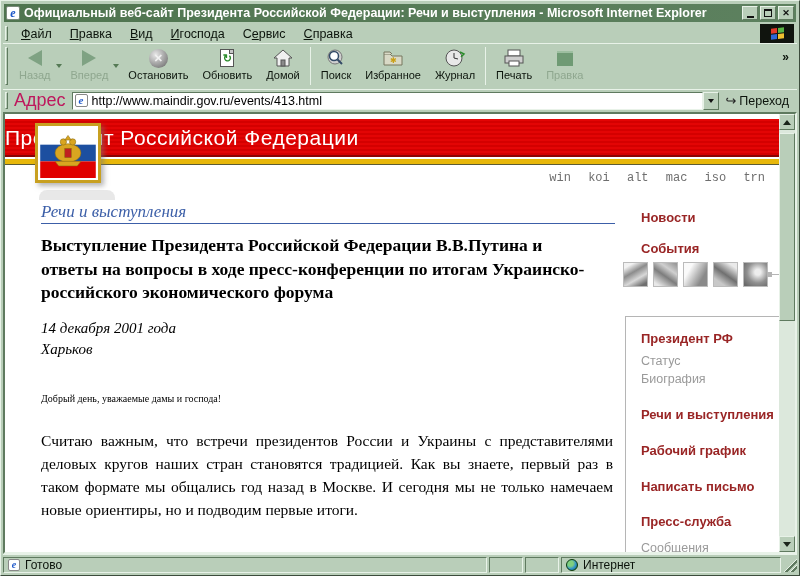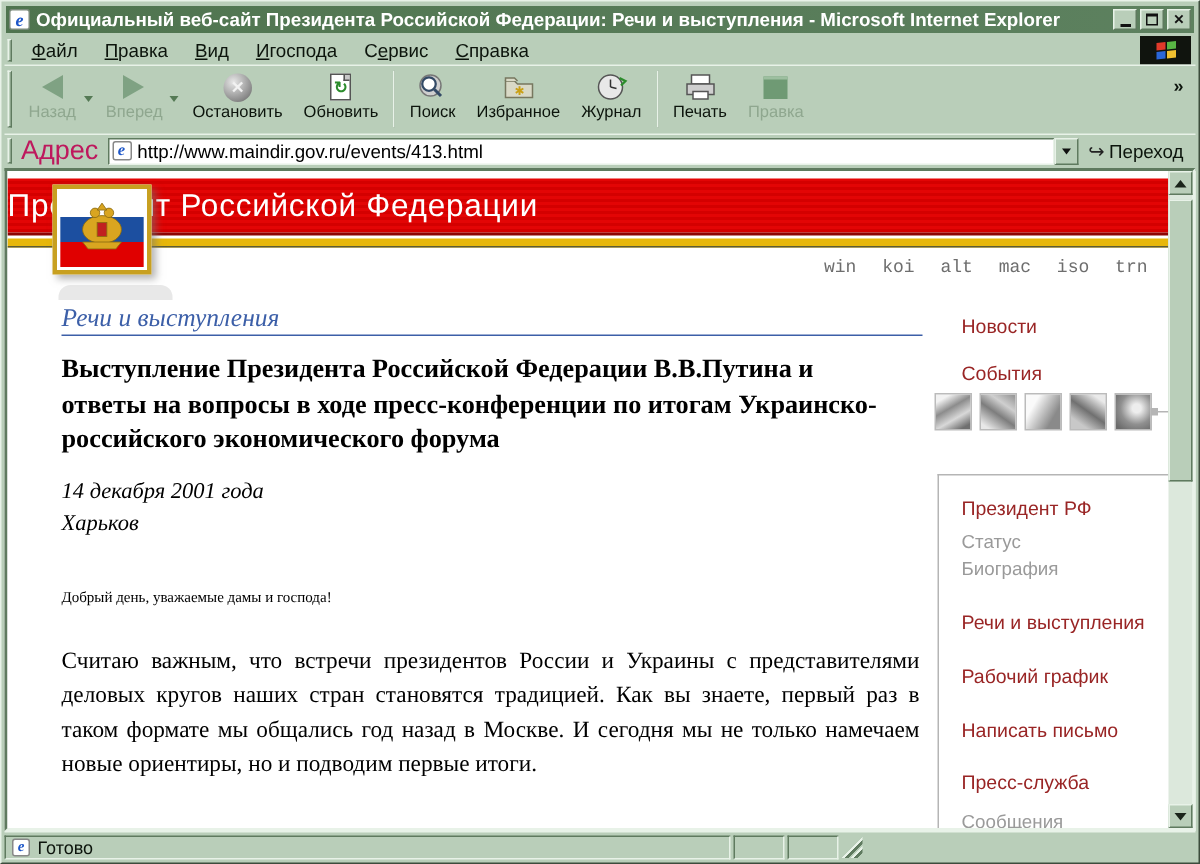--- a/index.html
+++ b/index.html
@@ -88,21 +88,21 @@
   #section-rule { position:absolute; top:109px; left:36px; width:574px; height:1px; background:#3c5fa8; }
   #headline { position:absolute; top:120px; left:36px; width:560px; font-family:"Liberation Serif",serif;
               font-weight:bold; font-size:17.5px; line-height:1.35; color:#000; }
   #dateline { position:absolute; top:204px; left:36px; font-family:"Liberation Serif",serif; font-style:italic;
               font-size:15px; line-height:1.4; color:#000; }
   #greeting { position:absolute; top:279px; left:36px; font-family:"Liberation Serif",serif; font-size:10px; color:#000; }
   #paragraph { position:absolute; top:316px; left:36px; width:572px; font-family:"Liberation Serif",serif;
                font-size:15.5px; line-height:1.48; text-align:justify; color:#000; }
 
   
-  .side-link { position:absolute; left:636px; font-size:13px; font-weight:normal; color:#992525; }
+  .side-link { position:absolute; left:636px; font-size:13px; font-weight:bold; color:#992525; }
   .side-sub  { position:absolute; left:636px; font-size:12.5px; color:#9a9a9a; }
   #thumbs { position:absolute; top:148px; left:618px; display:flex; gap:5px; }
   .thumb { width:25px; height:25px; border:1px solid #bbb; }
   .thumb.t1 { background:linear-gradient(150deg,#f2f2f2 15%,#8c8c8c 40%,#d8d8d8 65%,#6f6f6f 90%); }
   .thumb.t2 { background:linear-gradient(35deg,#e8e8e8 10%,#7d7d7d 45%,#cfcfcf 70%,#9a9a9a 95%); }
   .thumb.t3 { background:linear-gradient(120deg,#fafafa 25%,#c2c2c2 50%,#8a8a8a 75%); }
   .thumb.t4 { background:linear-gradient(215deg,#eaeaea 15%,#707070 50%,#c8c8c8 80%); }
   .thumb.t5 { background:radial-gradient(circle at 60% 40%,#ededed 15%,#909090 55%,#6a6a6a 90%); }
   #conn-dot { position:absolute; top:158px; left:762px; width:5px; height:5px; background:#b5b5b5; }
   #conn-elbow { position:absolute; top:160px; left:767px; width:9px; height:42px;
@@ -201,20 +201,29 @@
       <span>Остановить</span>
     </div>
     <div class="tool-btn">
       <div class="ic">
           <div class="doc">
             <div class="fold"></div>
             <div class="spin">↻</div>
           </div>
         </div>
       <span>Обновить</span>
+    </div>
+    <div class="tool-btn">
+      <div class="ic">
+        <svg width="22" height="20" viewBox="0 0 22 20">
+            <path d="M11 2 L2 10 h3 v8 h12 v-8 h3 Z" fill="#f0f0f0" stroke="#555"></path>
+            <rect x="9" y="12" width="4" height="6" fill="#8a8a8a" stroke="#555"></rect>
+          </svg>
+      </div>
+      <span>Домой</span>
     </div>
     <div class="tool-sep"></div>
     <div class="tool-btn">
       <div class="ic">
         <svg width="22" height="20" viewBox="0 0 22 20">
             <circle cx="10" cy="9" r="7" fill="#cfcfcf" stroke="#777"></circle>
             <circle cx="9" cy="8" r="4.5" fill="#fff" stroke="#334a66" stroke-width="1.5"></circle>
             <line x1="12.5" y1="11.5" x2="17" y2="16" stroke="#334a66" stroke-width="2"></line>
           </svg>
       </div>
@@ -360,16 +369,20 @@
     </div>
   </div>
 
   <div id="statusbar">
     <div class="pane" id="pane-status">
       <div class="page-ic">e</div>
       <span>Готово</span>
     </div>
     <div class="pane small"></div>
     <div class="pane small"></div>
+    <div class="pane" id="pane-zone">
+      <div class="globe"></div>
+      <span>Интернет</span>
+    </div>
     <div id="resize-grip"></div>
   </div>
 
 </div>
 
 </body></html>

